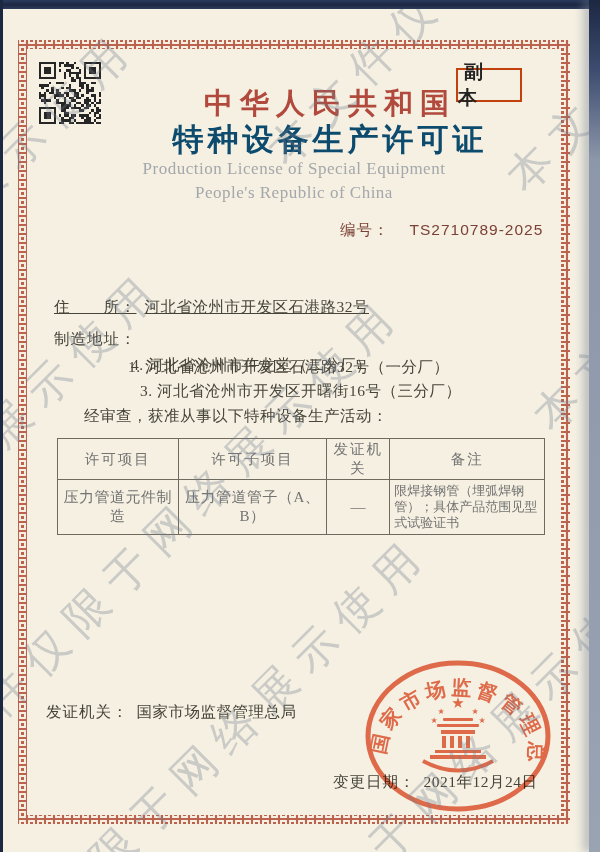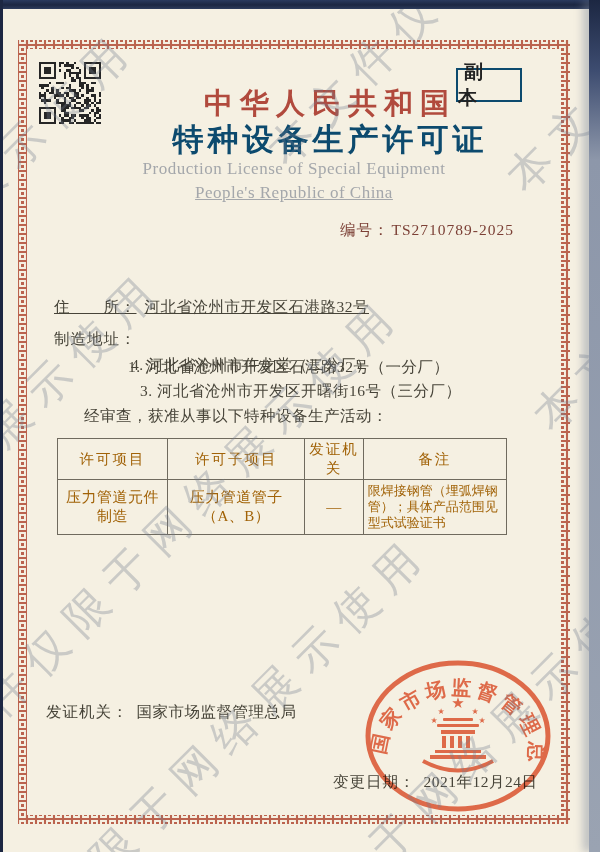--- a/index.html
+++ b/index.html
@@ -18,37 +18,37 @@
   
   .frame{position:absolute;left:0;top:0;z-index:1;opacity:.88;}
 
   .abs{position:absolute;}
   .ctext{left:0;width:588px;text-align:center;}
   .cn-sans{font-family:"Liberation Sans","DejaVu Sans",sans-serif;padding-left:36px;}
 
   .title1{top:84px;font-size:29px;font-weight:bold;letter-spacing:7px;color:#b14a3d;z-index:2;}
   .title2{top:119px;font-size:31px;font-weight:bold;letter-spacing:4px;color:#0c4a6e;z-index:2;}
   .titleEn{font-size:17px;color:#a4a7ab;letter-spacing:.5px;z-index:2;}
-  .en1{top:159px;} .en2{top:183px;text-decoration:underline;}
+  .en1{top:159px;} .en2{top:183px;}
 
   .license-no{left:340px;top:220px;font-size:15.5px;color:#7c4036;z-index:2;letter-spacing:1px;}
-  .license-no .val{margin-left:2px;font-family:Liberation Serif, serif;}
+  .license-no .val{margin-left:20px;font-family:Liberation Sans, sans-serif;}
 
   .f-row{font-size:15.5px;color:#474439;z-index:2;white-space:nowrap;letter-spacing:.5px;}
   .f-row .lbl{letter-spacing:1px;}
   .f-row .val{margin-left:8px;}
 
-  .copy-box{left:456px;top:68px;width:62px;height:30px;border:2px solid #0c4a6e;z-index:2;
+  .copy-box{left:456px;top:68px;width:62px;height:30px;border:2px solid #c2410c;z-index:2;
     display:flex;align-items:center;justify-content:center;font-size:19px;color:#222;
     letter-spacing:6px;text-indent:6px;font-weight:bold;background:rgba(255,255,255,.0);}
 
   #qr{position:absolute;left:37px;top:62px;z-index:2;}
 
-  table.grant{position:absolute;left:57px;top:438px;width:450px;border-collapse:collapse;z-index:2;
-    color:#a16207;}
+  table.grant{position:absolute;left:57px;top:438px;width:488px;border-collapse:collapse;z-index:2;
+    color:#737373;}
   table.grant th,table.grant td{border:1px solid #6f6a5e;font-weight:normal;}
   table.grant th{height:27px;font-size:14.5px;letter-spacing:2px;}
   table.grant td{height:50px;text-align:center;font-size:15px;letter-spacing:.5px;}
   table.grant td.remark{font-size:13px;line-height:16px;text-align:left;padding:2px 4px;letter-spacing:0;margin-left:12px;}
 
   .seal{position:absolute;left:363px;top:658px;z-index:3;opacity:.82;mix-blend-mode:multiply;}
 
   
   .wm-layer{position:absolute;inset:0;z-index:4;pointer-events:none;overflow:hidden;}
   .wm-rot{position:absolute;left:-350px;top:-320px;width:1500px;height:1500px;

